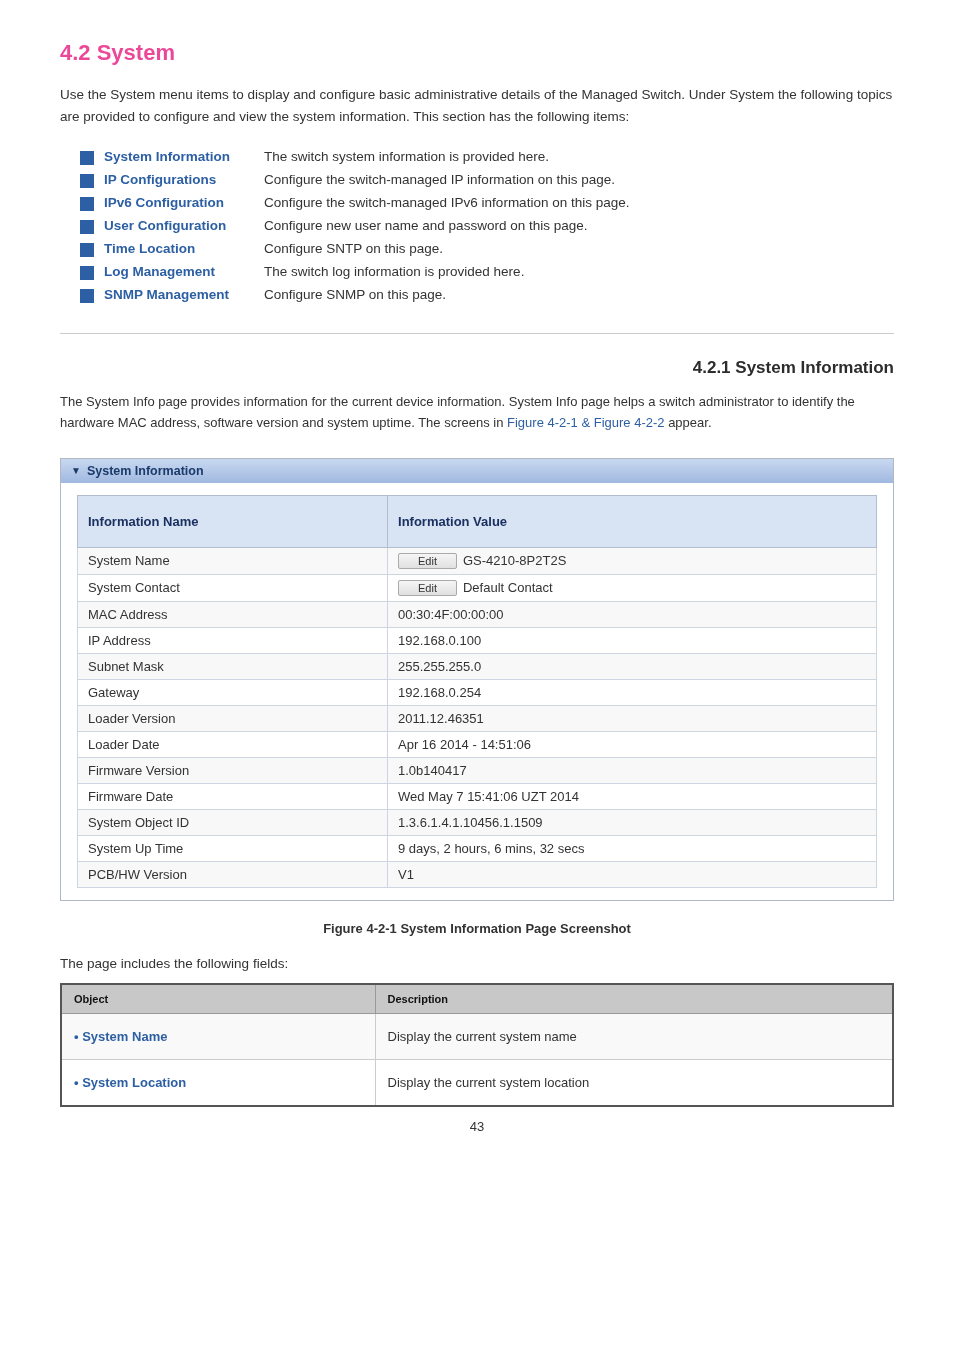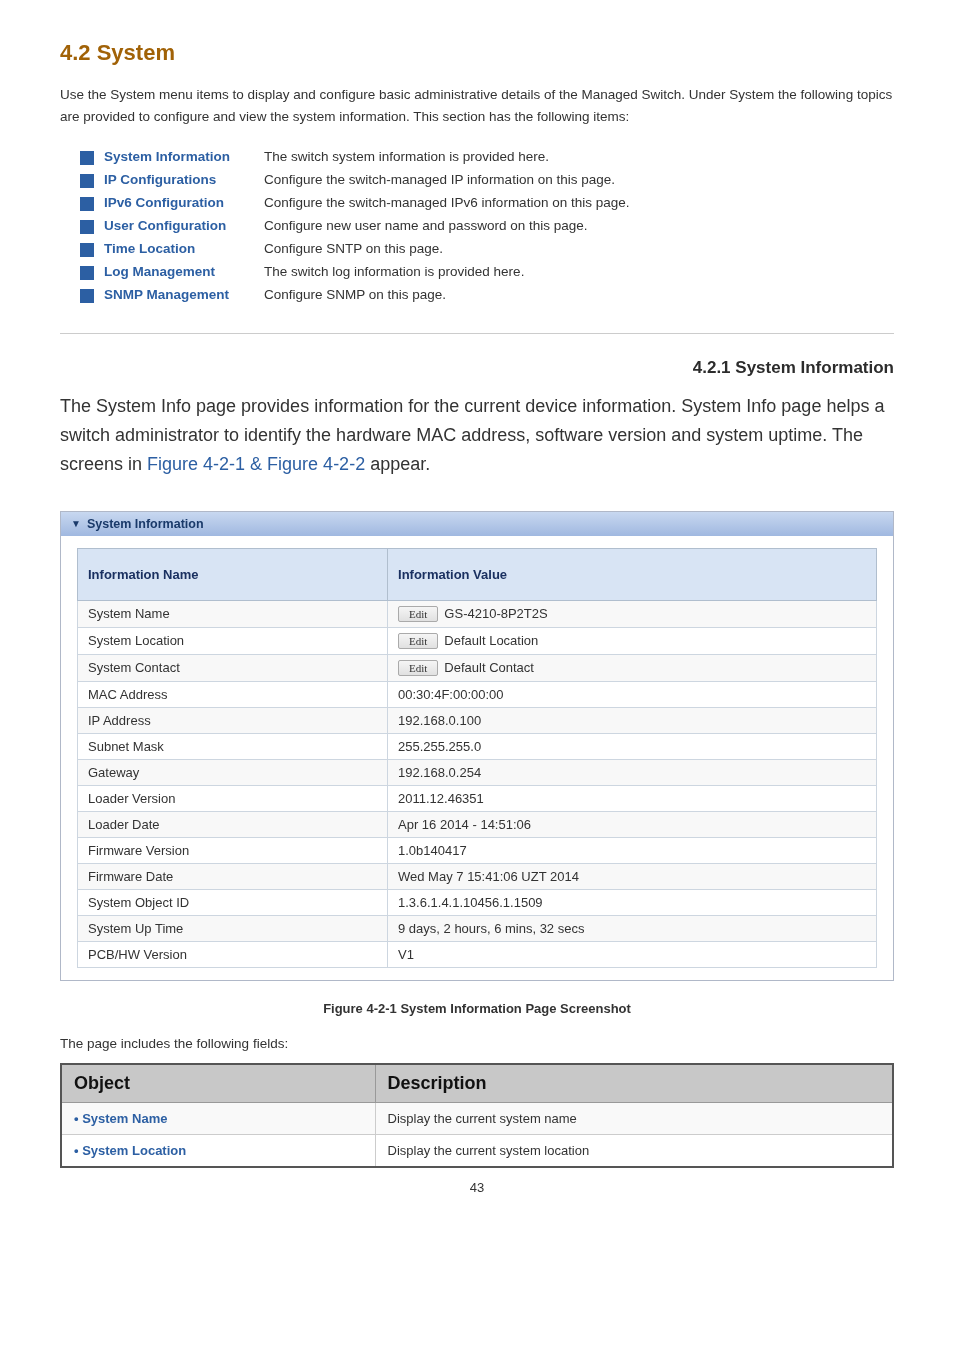--- a/index.html
+++ b/index.html
@@ -8,21 +8,21 @@
       font-size: 14px;
       color: #333;
       background: #fff;
       padding: 40px 60px;
       max-width: 954px;
     }
 
     h1.section-title {
       font-size: 22px;
       font-weight: bold;
-      color: #a16207;
+      color: #ec4899;
       margin-bottom: 18px;
       border-bottom: none;
     }
 
     .intro-text {
       font-size: 13.5px;
       line-height: 1.6;
       margin-bottom: 22px;
       color: #333;
     }
@@ -59,23 +59,23 @@
 
     h2.sub-title {
       font-size: 17px;
       font-weight: bold;
       color: #2c2c2c;
       margin-bottom: 14px;
       text-align: right;
     }
 
     .sub-intro {
-      font-size: 18px;
+      font-size: 13px;
       line-height: 1.6;
-      margin-bottom: 32px;
+      margin-bottom: 24px;
       color: #333;
     }
 
     .sub-intro a {
       color: #2c5fa3;
       text-decoration: none;
     }
 
     
     .panel {
@@ -134,27 +134,26 @@
       padding: 5px 10px;
       border: 1px solid #cdd6e0;
       font-size: 13px;
       color: #333;
     }
 
     .info-table tbody td .edit-btn {
       display: inline-block;
       border: 1px solid #aaa;
       background: linear-gradient(to bottom, #f5f5f5, #e0e0e0);
-      padding: 1px 10px;
+      padding: 1px 19px;
       font-size: 11px;
       margin-right: 6px;
       cursor: pointer;
       color: #333;
       border-radius: 2px;
-      font-family: Liberation Serif, serif;
     }
 
     .figure-caption {
       text-align: center;
       font-size: 13px;
       margin-bottom: 20px;
       color: #333;
     }
     .figure-caption strong {
       font-weight: bold;
@@ -174,28 +173,28 @@
       border: 2px solid #555;
     }
 
     .fields-table thead tr {
       background: #c8c8c8;
     }
 
     .fields-table thead th {
       text-align: left;
       padding: 8px 12px;
-      font-size: 18px;
+      font-size: 11px;
       font-weight: bold;
       color: #111;
       border: 1px solid #999;
     }
 
     .fields-table tbody td {
-      padding: 8px 12px;
+      padding: 15px 12px;
       border: 1px solid #ccc;
       font-size: 13px;
       color: #333;
       vertical-align: top;
     }
 
     .fields-table tbody tr:nth-child(odd) {
       background: #f9f9f9;
     }
 
@@ -280,24 +279,20 @@
       <thead>
         <tr>
           <th>Information Name</th>
           <th>Information Value</th>
         </tr>
       </thead>
       <tbody id="info-table-body">
       <tr>
             <td>System Name</td>
             <td><span class="edit-btn">Edit</span><span>GS-4210-8P2T2S</span></td>
-          </tr>
-          <tr>
-            <td>System Location</td>
-            <td><span class="edit-btn">Edit</span><span>Default Location</span></td>
           </tr>
           <tr>
             <td>System Contact</td>
             <td><span class="edit-btn">Edit</span><span>Default Contact</span></td>
           </tr>
           <tr>
             <td>MAC Address</td>
             <td><span>00:30:4F:00:00:00</span></td>
           </tr>
           <tr>

